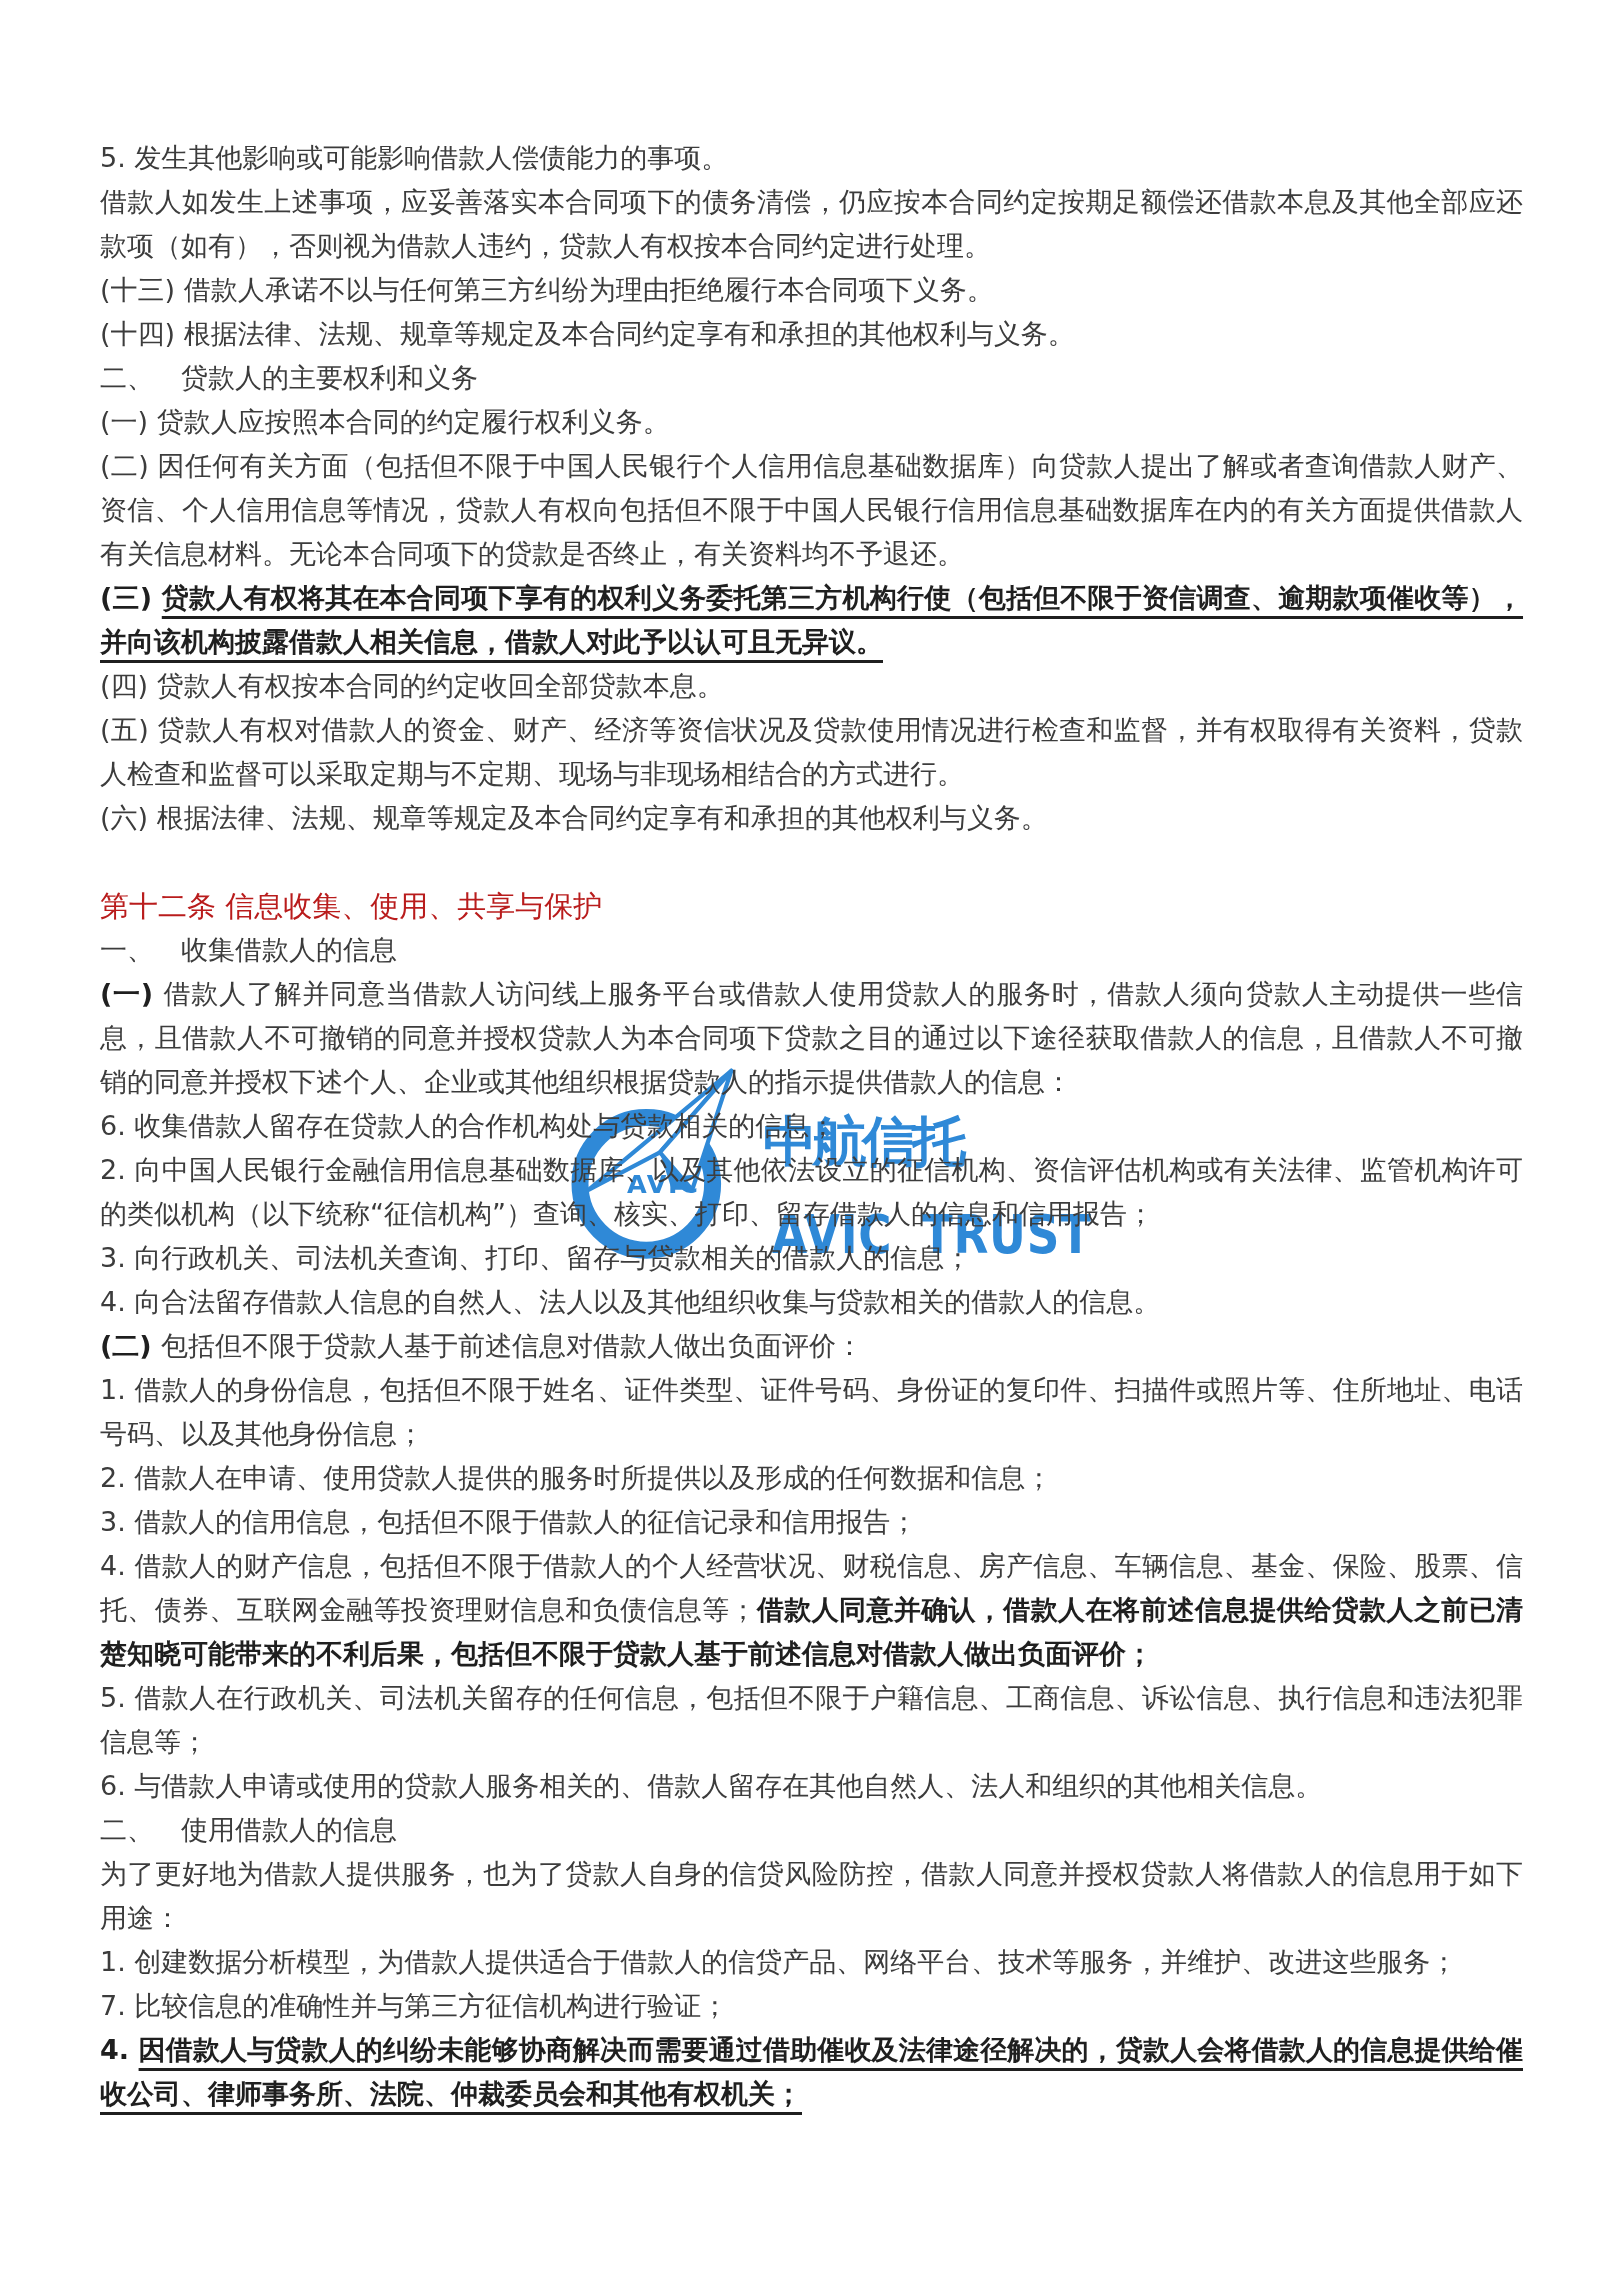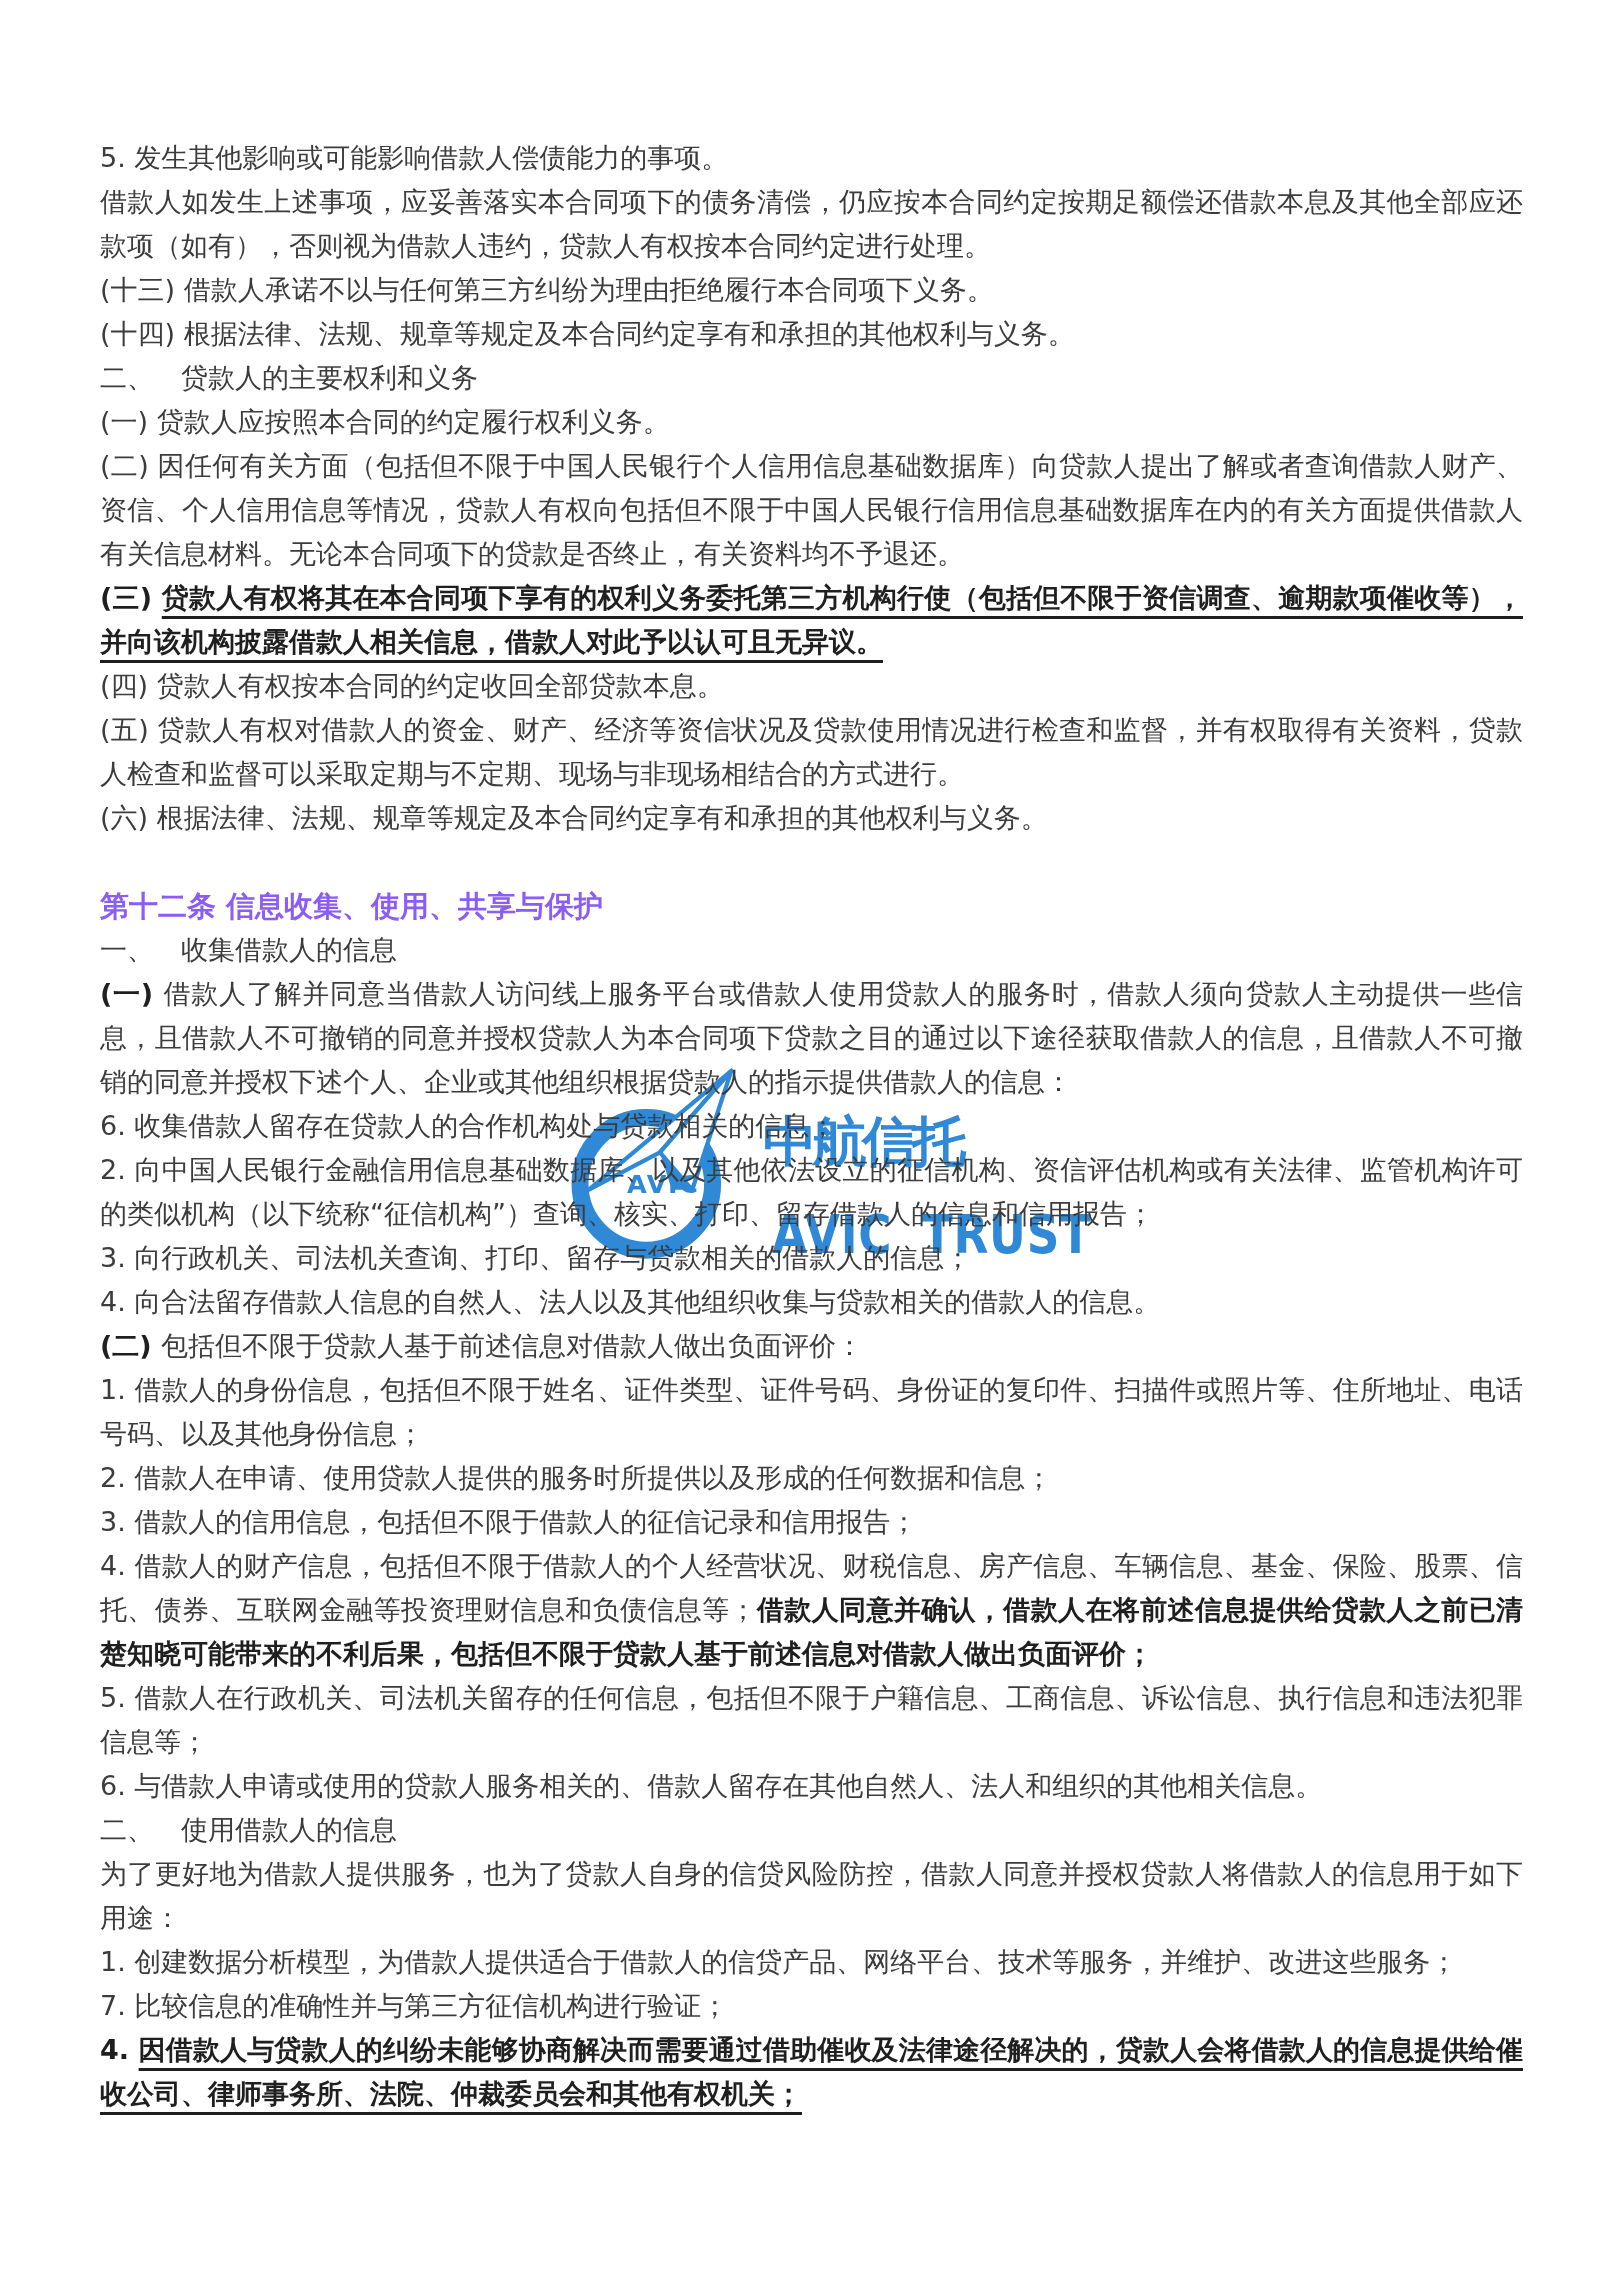--- a/index.html
+++ b/index.html
@@ -29,21 +29,21 @@
     position:absolute;left:100px;top:136px;width:1423px;z-index:1;
   }
   .line{
     font-size:27px;line-height:44px;
     color:#3c3c3c;
     text-align:justify;
     overflow-wrap:break-word;
   }
   .line.blank{height:44px;}
   .line.heading{font-size:29px;}
-  .line.heading span{font-weight:700;color:#8b5cf6;}
+  .line.heading span{font-weight:400;color:#b91c1c;}
   .seg-b{font-weight:700;color:#1f1f1f;}
   .seg-u{
     text-decoration-line:underline;
     text-decoration-thickness:3.4px;
     text-underline-offset:8.5px;
     text-decoration-skip-ink:none;
   }
   
   .footer{
     position:absolute;left:0;top:2163px;width:100%;z-index:1;

